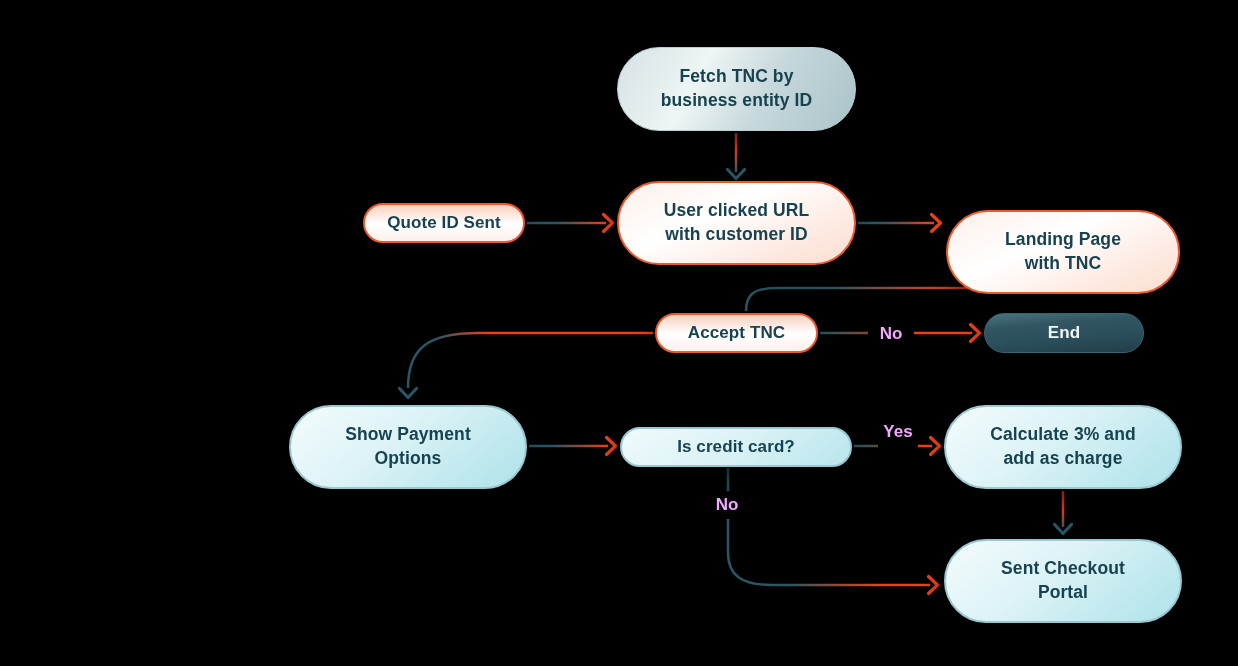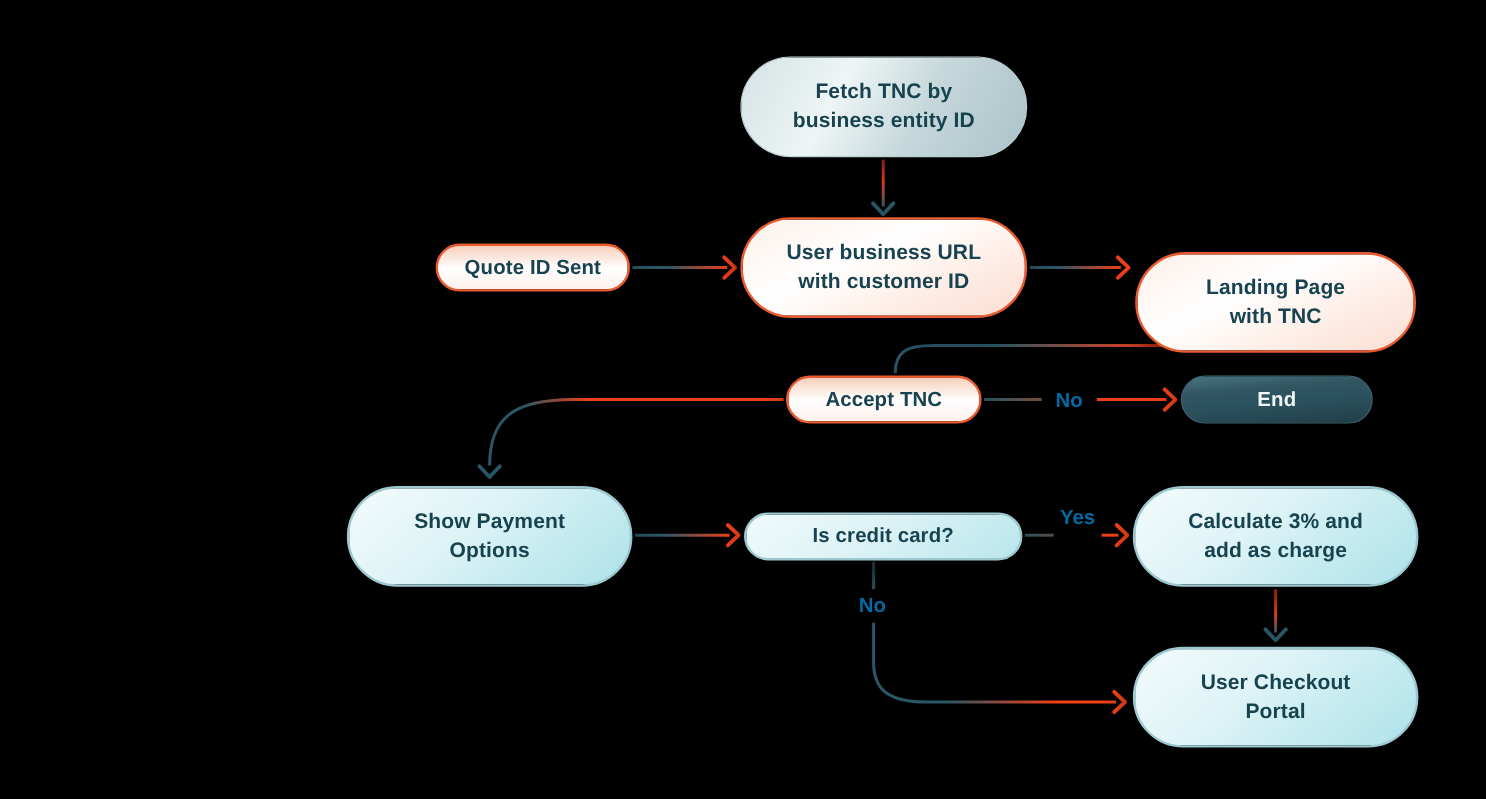--- a/index.html
+++ b/index.html
@@ -61,21 +61,21 @@
   #n-showpay {left:289px;top:405px;width:238px;}
   #n-iscredit{left:620px;top:427px;width:232px;}
   #n-calc    {left:944px;top:405px;width:238px;}
   #n-checkout{left:944px;top:539px;width:238px;}
 
   .edge-label{
     position:absolute;
     transform:translate(-50%,-50%);
     font-weight:700;
     font-size:17px;
-    color:#0369a1;
+    color:#f0abfc;
   }
   #lbl-accept-no{left:891px;top:334px;}
   #lbl-credit-yes{left:898px;top:432px;}
   #lbl-credit-no{left:727px;top:505px;}
 
   .conn{fill:none;stroke-width:2.5;}
   .head{fill:none;stroke-width:3.2;stroke-linecap:round;stroke-linejoin:round;}
 </style>
 </head>
 <body>
@@ -166,31 +166,31 @@
     <path class="head" stroke="#2a5665" d="M 1054.5 524.5 L 1063 533.5 L 1071.5 524.5"></path>
 
     <path class="conn" stroke="#2a5665" d="M 728 468 V 491"></path>
     <path class="conn" stroke="url(#gNo2)" d="M 728 519 L 728 552 C 728 576 742 585 772 585 L 930 585"></path>
     <path class="head" stroke="#ee4018" d="M 928.5 576.5 L 937.5 585 L 928.5 593.5"></path>
   </svg>
 
   <div id="n-quote" class="node pill-sm pink-node-sm">Quote ID Sent</div>
   <div id="n-fetch" class="node pill-lg gray-node">Fetch TNC by
 business entity ID</div>
-  <div id="n-user" class="node pill-lg pink-node">User business URL
+  <div id="n-user" class="node pill-lg pink-node">User clicked URL
 with customer ID</div>
   <div id="n-landing" class="node pill-lg pink-node">Landing Page
 with TNC</div>
   <div id="n-accept" class="node pill-sm pink-node-sm">Accept TNC</div>
   <div id="n-end" class="node pill-sm end-node">End</div>
   <div id="n-showpay" class="node pill-lg cyan-node">Show Payment
 Options</div>
   <div id="n-iscredit" class="node pill-sm cyan-node-sm">Is credit card?</div>
   <div id="n-calc" class="node pill-lg cyan-node">Calculate 3% and
 add as charge</div>
-  <div id="n-checkout" class="node pill-lg cyan-node">User Checkout
+  <div id="n-checkout" class="node pill-lg cyan-node">Sent Checkout
 Portal</div>
 
   <div id="lbl-accept-no" class="edge-label">No</div>
   <div id="lbl-credit-yes" class="edge-label">Yes</div>
   <div id="lbl-credit-no" class="edge-label">No</div>
 
 </div>
 
 </body></html>

